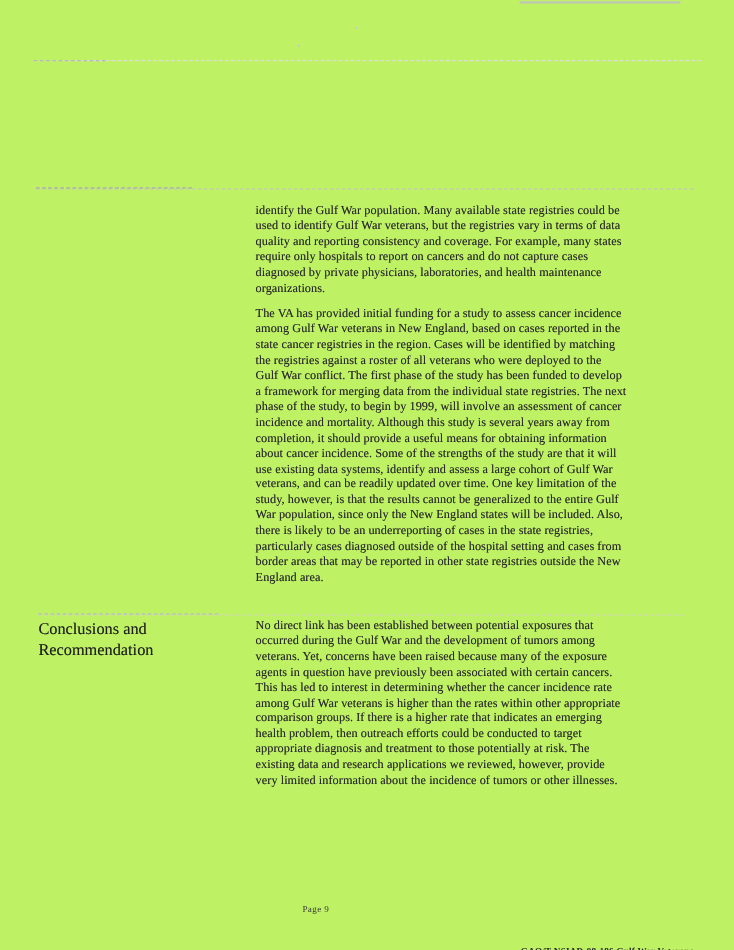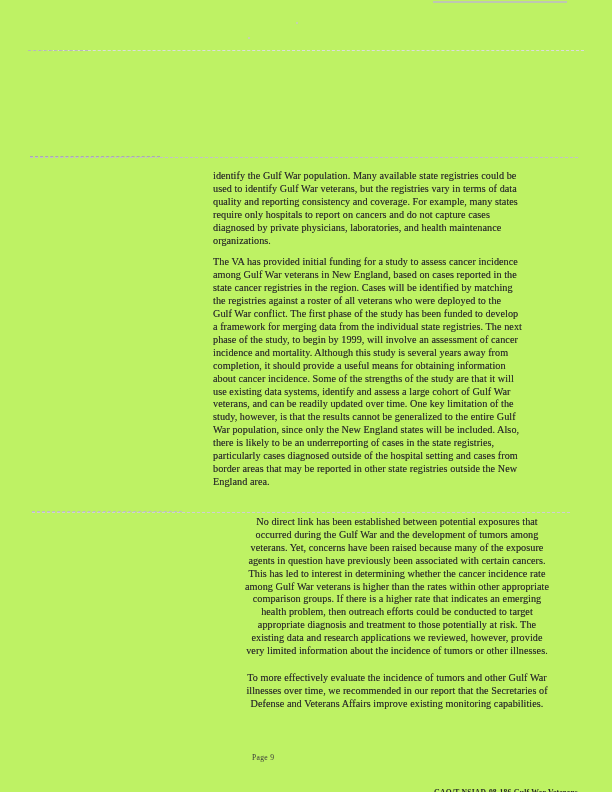--- a/index.html
+++ b/index.html
@@ -50,21 +50,21 @@
   .speck-1 { top: 22px; left: 296px; }
   .speck-2 { top: 37px; left: 248px; }
 
   
   .body-col-a {
     position: absolute;
     left: 213px; top: 170px; width: 368px;
   }
   .body-col-b {
     position: absolute;
-    left: 213px; top: 516px; width: 368px; text-align: center;
+    left: 213px; top: 516px; width: 368px;
   }
   .para {
     margin: 0;
     font-size: 10.2px;
     line-height: 12.9px;
     white-space: pre-line;
     letter-spacing: 0.05px;
     color: #2a2a2a;
     text-shadow: 0 0 0.45px rgba(42,42,42,0.55);
   }
@@ -134,34 +134,33 @@
 use existing data systems, identify and assess a large cohort of Gulf War
 veterans, and can be readily updated over time. One key limitation of the
 study, however, is that the results cannot be generalized to the entire Gulf
 War population, since only the New England states will be included. Also,
 there is likely to be an underreporting of cases in the state registries,
 particularly cases diagnosed outside of the hospital setting and cases from
 border areas that may be reported in other state registries outside the New
 England area.</p>
   </div>
 
+  <div class="section-heading">Conclusions and
+Recommendation</div>
 
   <div class="body-col-b">
     <p class="para">No direct link has been established between potential exposures that
 occurred during the Gulf War and the development of tumors among
 veterans. Yet, concerns have been raised because many of the exposure
 agents in question have previously been associated with certain cancers.
 This has led to interest in determining whether the cancer incidence rate
 among Gulf War veterans is higher than the rates within other appropriate
 comparison groups. If there is a higher rate that indicates an emerging
 health problem, then outreach efforts could be conducted to target
 appropriate diagnosis and treatment to those potentially at risk. The
 existing data and research applications we reviewed, however, provide
 very limited information about the incidence of tumors or other illnesses.</p>
-    <p class="para">To more effectively evaluate the incidence of tumors and other Gulf War
-illnesses over time, we recommended in our report that the Secretaries of
-Defense and Veterans Affairs improve existing monitoring capabilities.</p>
   </div>
 
   <div class="footer-page-number">Page 9</div>
   <div class="footer-report-id">GAO/T-NSIAD-98-186 Gulf War Veterans</div>
 
 </div>
 
 </body></html>

